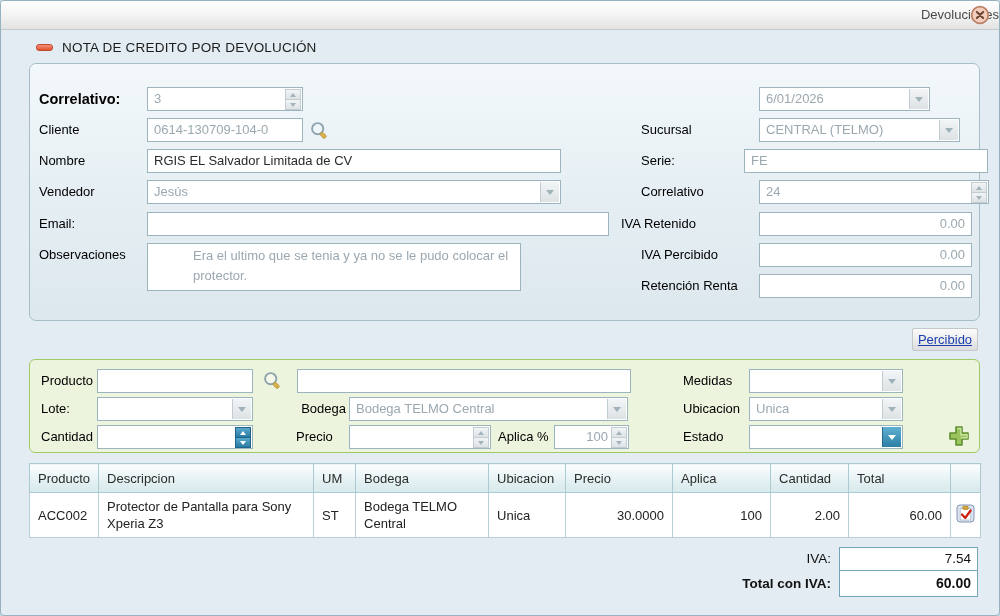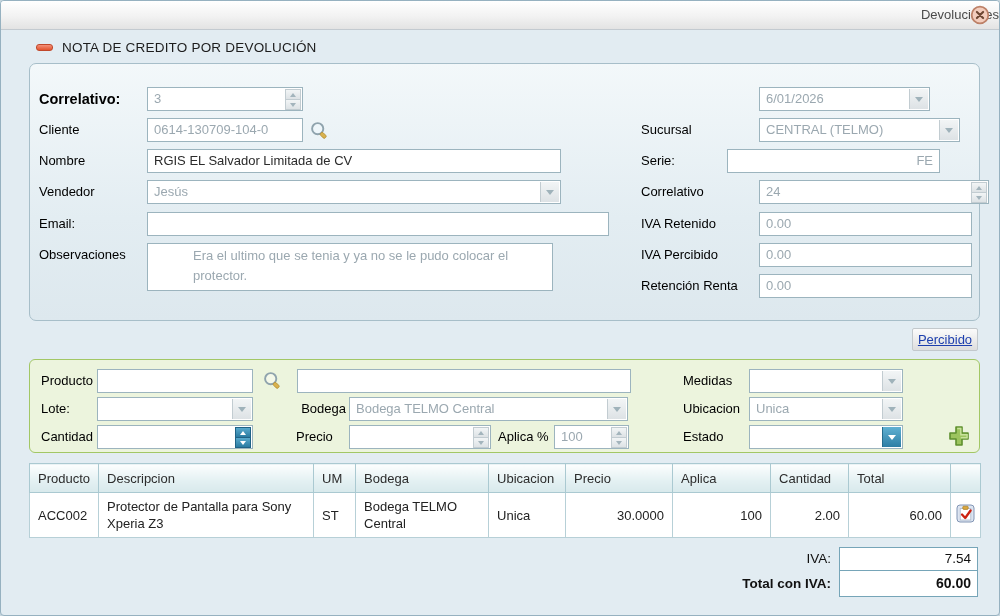--- a/index.html
+++ b/index.html
@@ -21,21 +21,21 @@
               border:1px solid #a7bec9;border-radius:7px;
               background:linear-gradient(180deg,#f3f8fa 0%,#e3edf2 60%,#dde8ee 100%);}
   .green-panel{position:absolute;left:28px;top:358px;width:951px;height:94px;box-sizing:border-box;
                border:1px solid #a2c765;border-radius:6px;background:#ecf4dd;}
   
   .lbl{position:absolute;font-size:13px;color:#000000;height:24px;line-height:24px;white-space:nowrap;}
   .lbl.b{font-weight:bold;font-size:14.5px;}
   .ctl{position:absolute;height:24px;box-sizing:border-box;border:1px solid #9cb4be;background:#fff;
        font-size:13px;line-height:22px;padding:0 6px;color:#2b2b2b;overflow:hidden;white-space:nowrap;}
   .ctl.muted{color:#9ba8b0;}
-  .ctl.num{text-align:left;}
+  .ctl.num{text-align:right;}
   .ctl.area{height:48px;line-height:20px;padding-top:2px;white-space:normal;}
   
   .dd{position:absolute;right:1px;top:1px;bottom:1px;width:18px;display:flex;align-items:center;
       justify-content:center;background:linear-gradient(180deg,#f2f5f6,#dde2e5);border-left:1px solid #c2ccd1;}
   .dd .tri{width:0;height:0;border-left:4px solid transparent;border-right:4px solid transparent;
            border-top:5px solid #9fb2ba;}
   .dd.teal{background:linear-gradient(180deg,#5fb0d2,#2d7ea5);border-left:1px solid #246c8e;}
   .dd.teal .tri{border-top-color:#fff;}
   
   .spin{position:absolute;right:1px;top:1px;width:16px;height:20px;display:flex;flex-direction:column;}
@@ -121,54 +121,54 @@
     <span>Jesús</span>
     <span class="dd">
         <i class="tri"></i>
       </span>
   </div>
 
   <div class="lbl" style="left:38px;top:211px;">Email:</div>
   <div class="ctl" style="left:146px;top:211px;width:462px;"></div>
 
   <div class="lbl" style="left:38px;top:242px;">Observaciones</div>
-  <div class="ctl area muted" style="left:146px;top:242px;width:406px;padding-left:45px;">Era el ultimo que se tenia y ya no se le pudo colocar el protector.</div>
+  <div class="ctl area muted" style="left:146px;top:242px;width:374px;padding-left:45px;">Era el ultimo que se tenia y ya no se le pudo colocar el protector.</div>
 
   <div class="ctl muted" style="left:758px;top:86px;width:171px;">
     <span>6/01/2026</span>
     <span class="dd">
         <i class="tri"></i>
       </span>
   </div>
 
   <div class="lbl" style="left:640px;top:117px;">Sucursal</div>
   <div class="ctl muted" style="left:758px;top:117px;width:201px;">
     <span>CENTRAL (TELMO)</span>
     <span class="dd">
         <i class="tri"></i>
       </span>
   </div>
 
   <div class="lbl" style="left:640px;top:148px;">Serie:</div>
-  <div class="ctl muted" style="left:726px;top:148px;width:213px;text-align:right;">FE</div>
+  <div class="ctl muted" style="left:743px;top:148px;width:244px;">FE</div>
 
   <div class="lbl" style="left:640px;top:179px;">Correlativo</div>
   <div class="ctl muted" style="left:758px;top:179px;width:230px;">
     <span>24</span>
     <span class="spin">
         <span>
           <i class="up"></i>
         </span>
         <span>
           <i class="dn"></i>
         </span>
       </span>
   </div>
 
-  <div class="lbl" style="left:640px;top:211px;">IVA Retenido</div>
+  <div class="lbl" style="left:620px;top:211px;">IVA Retenido</div>
   <div class="ctl muted num" style="left:758px;top:211px;width:213px;">0.00</div>
 
   <div class="lbl" style="left:640px;top:242px;">IVA Percibido</div>
   <div class="ctl muted num" style="left:758px;top:242px;width:213px;">0.00</div>
 
   <div class="lbl" style="left:640px;top:273px;">Retención Renta</div>
   <div class="ctl muted num" style="left:758px;top:273px;width:213px;">0.00</div>
 
   <div class="btn-modificar">Percibido</div>
 

